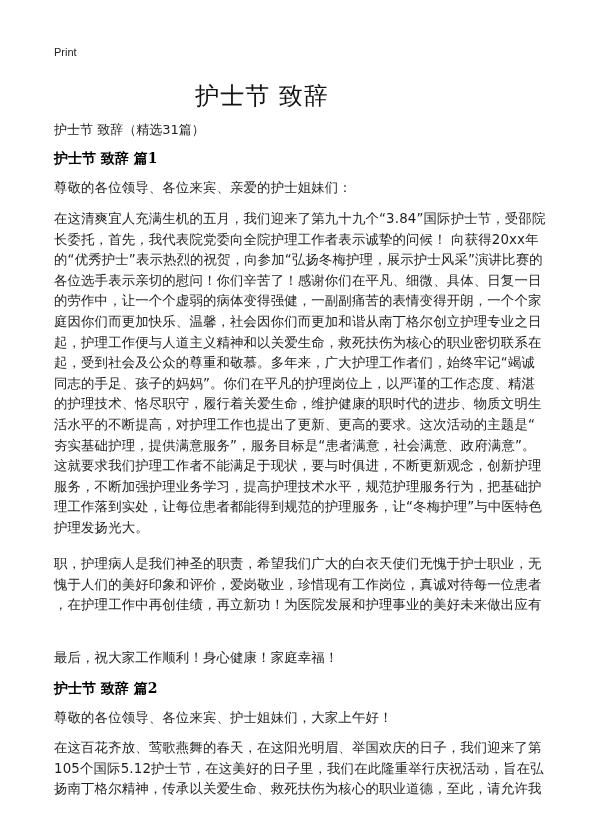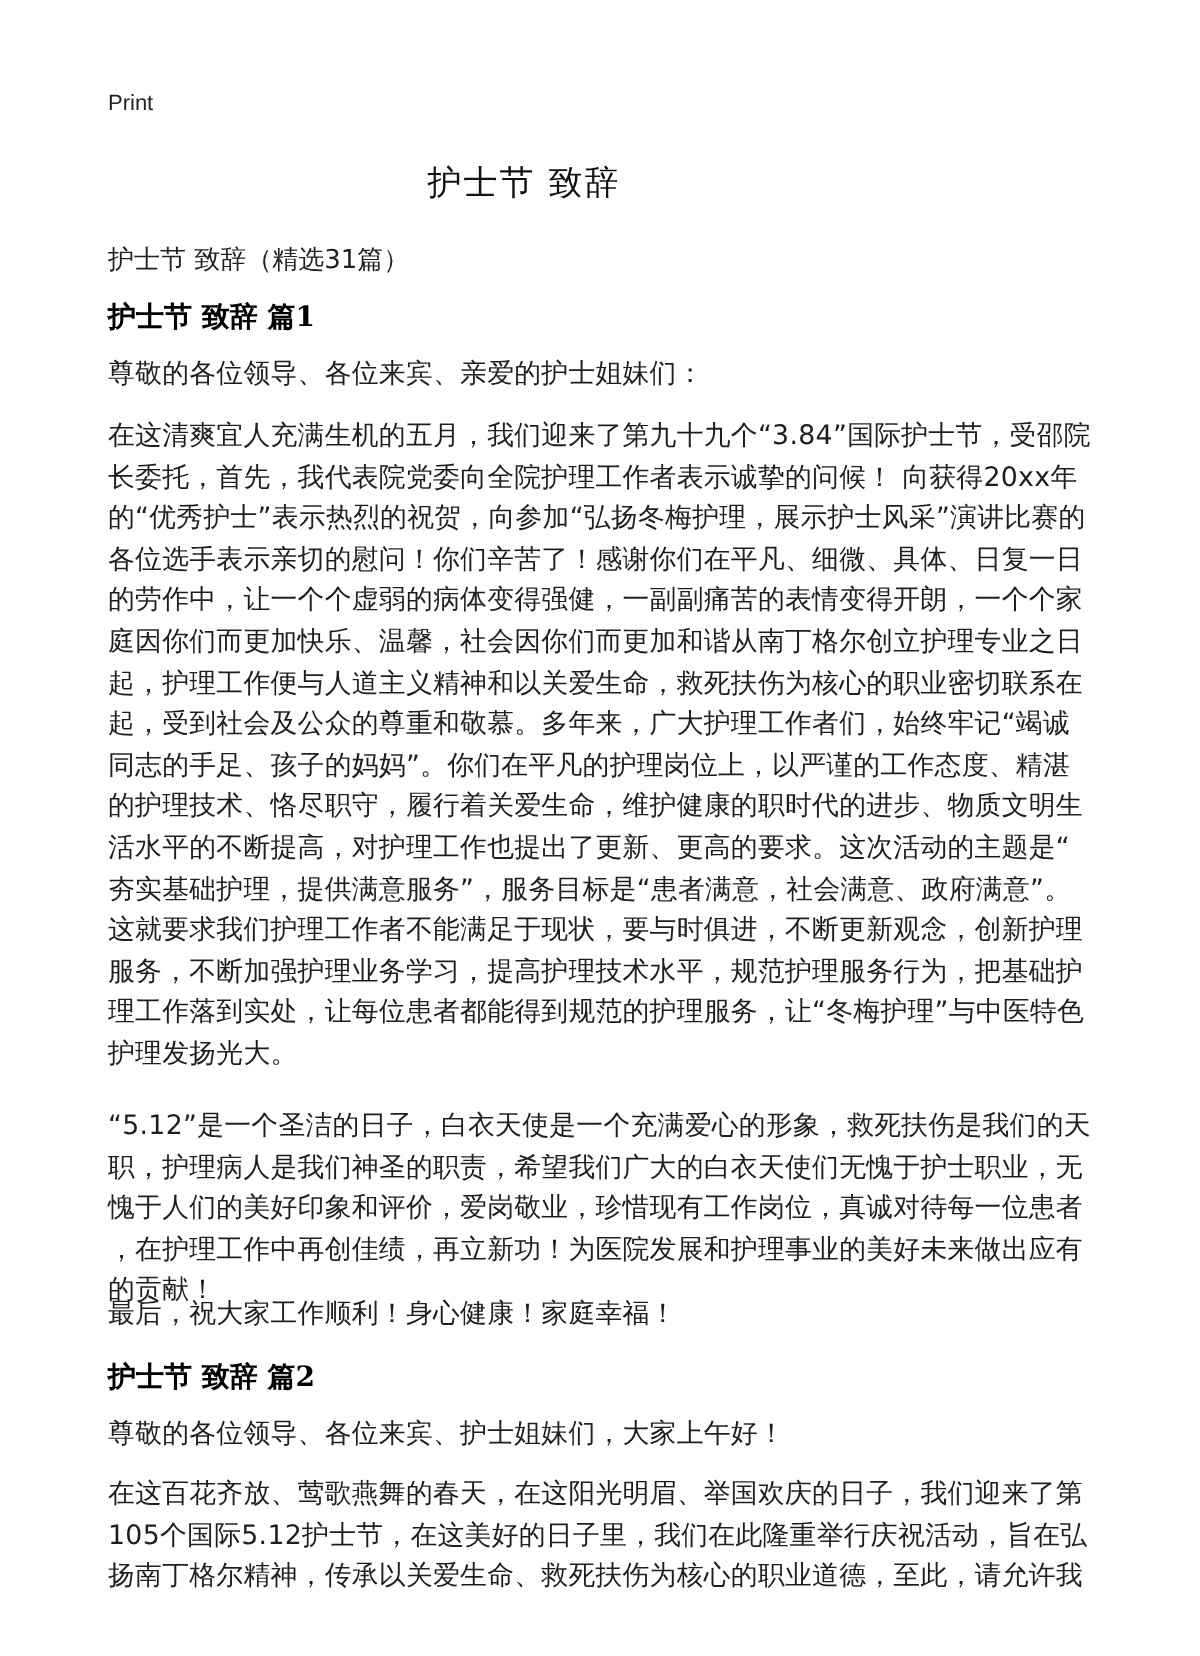--- a/index.html
+++ b/index.html
@@ -6,21 +6,21 @@
   body {
     width: 600px; height: 828px; overflow: hidden; position: relative;
     font-family: "DejaVu Sans", sans-serif; color: #1a1a1a;
   }
   .print-label {
     position: absolute; left: 54px; top: 46px;
     font-family: Liberation Sans, sans-serif; font-size: 11px; color: #222;
   }
   .doc-title {
     position: absolute; left: 0; width: 524px; top: 80px; text-align: center;
-    font-size: 17px; color: #111; letter-spacing: 1px;
+    font-size: 24px; color: #111; letter-spacing: 1px;
   }
   .subtitle { position: absolute; left: 54px; top: 121px; font-size: 13px; color: #222; }
   .section-heading {
     position: absolute; left: 54px; font-size: 14px; font-weight: bold; color: #000000;
     font-family: "DejaVu Serif", serif;
   }
   .para {
     position: absolute; left: 54px; width: 495px; font-size: 13.4px; line-height: 20.6px;
     color: #1e1e1e; text-align: justify; letter-spacing: 0.15px;
   }
@@ -53,25 +53,23 @@
     <span class="line">的护理技术、恪尽职守，履行着关爱生命，维护健康的职时代的进步、物质文明生</span>
     <span class="line">活水平的不断提高，对护理工作也提出了更新、更高的要求。这次活动的主题是“</span>
     <span class="line">夯实基础护理，提供满意服务”，服务目标是“患者满意，社会满意、政府满意”。</span>
     <span class="line">这就要求我们护理工作者不能满足于现状，要与时俱进，不断更新观念，创新护理</span>
     <span class="line">服务，不断加强护理业务学习，提高护理技术水平，规范护理服务行为，把基础护</span>
     <span class="line">理工作落到实处，让每位患者都能得到规范的护理服务，让“冬梅护理”与中医特色</span>
     <span class="line">护理发扬光大。</span>
   </div>
 
   <div class="para" style="top:554px;">
-    <span class="line">“5.12”是一个圣洁的日子，白衣天使是一个充满爱心的形象，救死扶伤是我们的天</span>
     <span class="line">职，护理病人是我们神圣的职责，希望我们广大的白衣天使们无愧于护士职业，无</span>
     <span class="line">愧于人们的美好印象和评价，爱岗敬业，珍惜现有工作岗位，真诚对待每一位患者</span>
     <span class="line">，在护理工作中再创佳绩，再立新功！为医院发展和护理事业的美好未来做出应有</span>
-    <span class="line">的贡献！</span>
   </div>
 
   <div class="para" style="top:648px;">
     <span class="line">最后，祝大家工作顺利！身心健康！家庭幸福！</span>
   </div>
 
   <div class="section-heading" style="top:680px;">护士节 致辞 篇2</div>
 
   <div class="para" style="top:708px;">
     <span class="line">尊敬的各位领导、各位来宾、护士姐妹们，大家上午好！</span>

